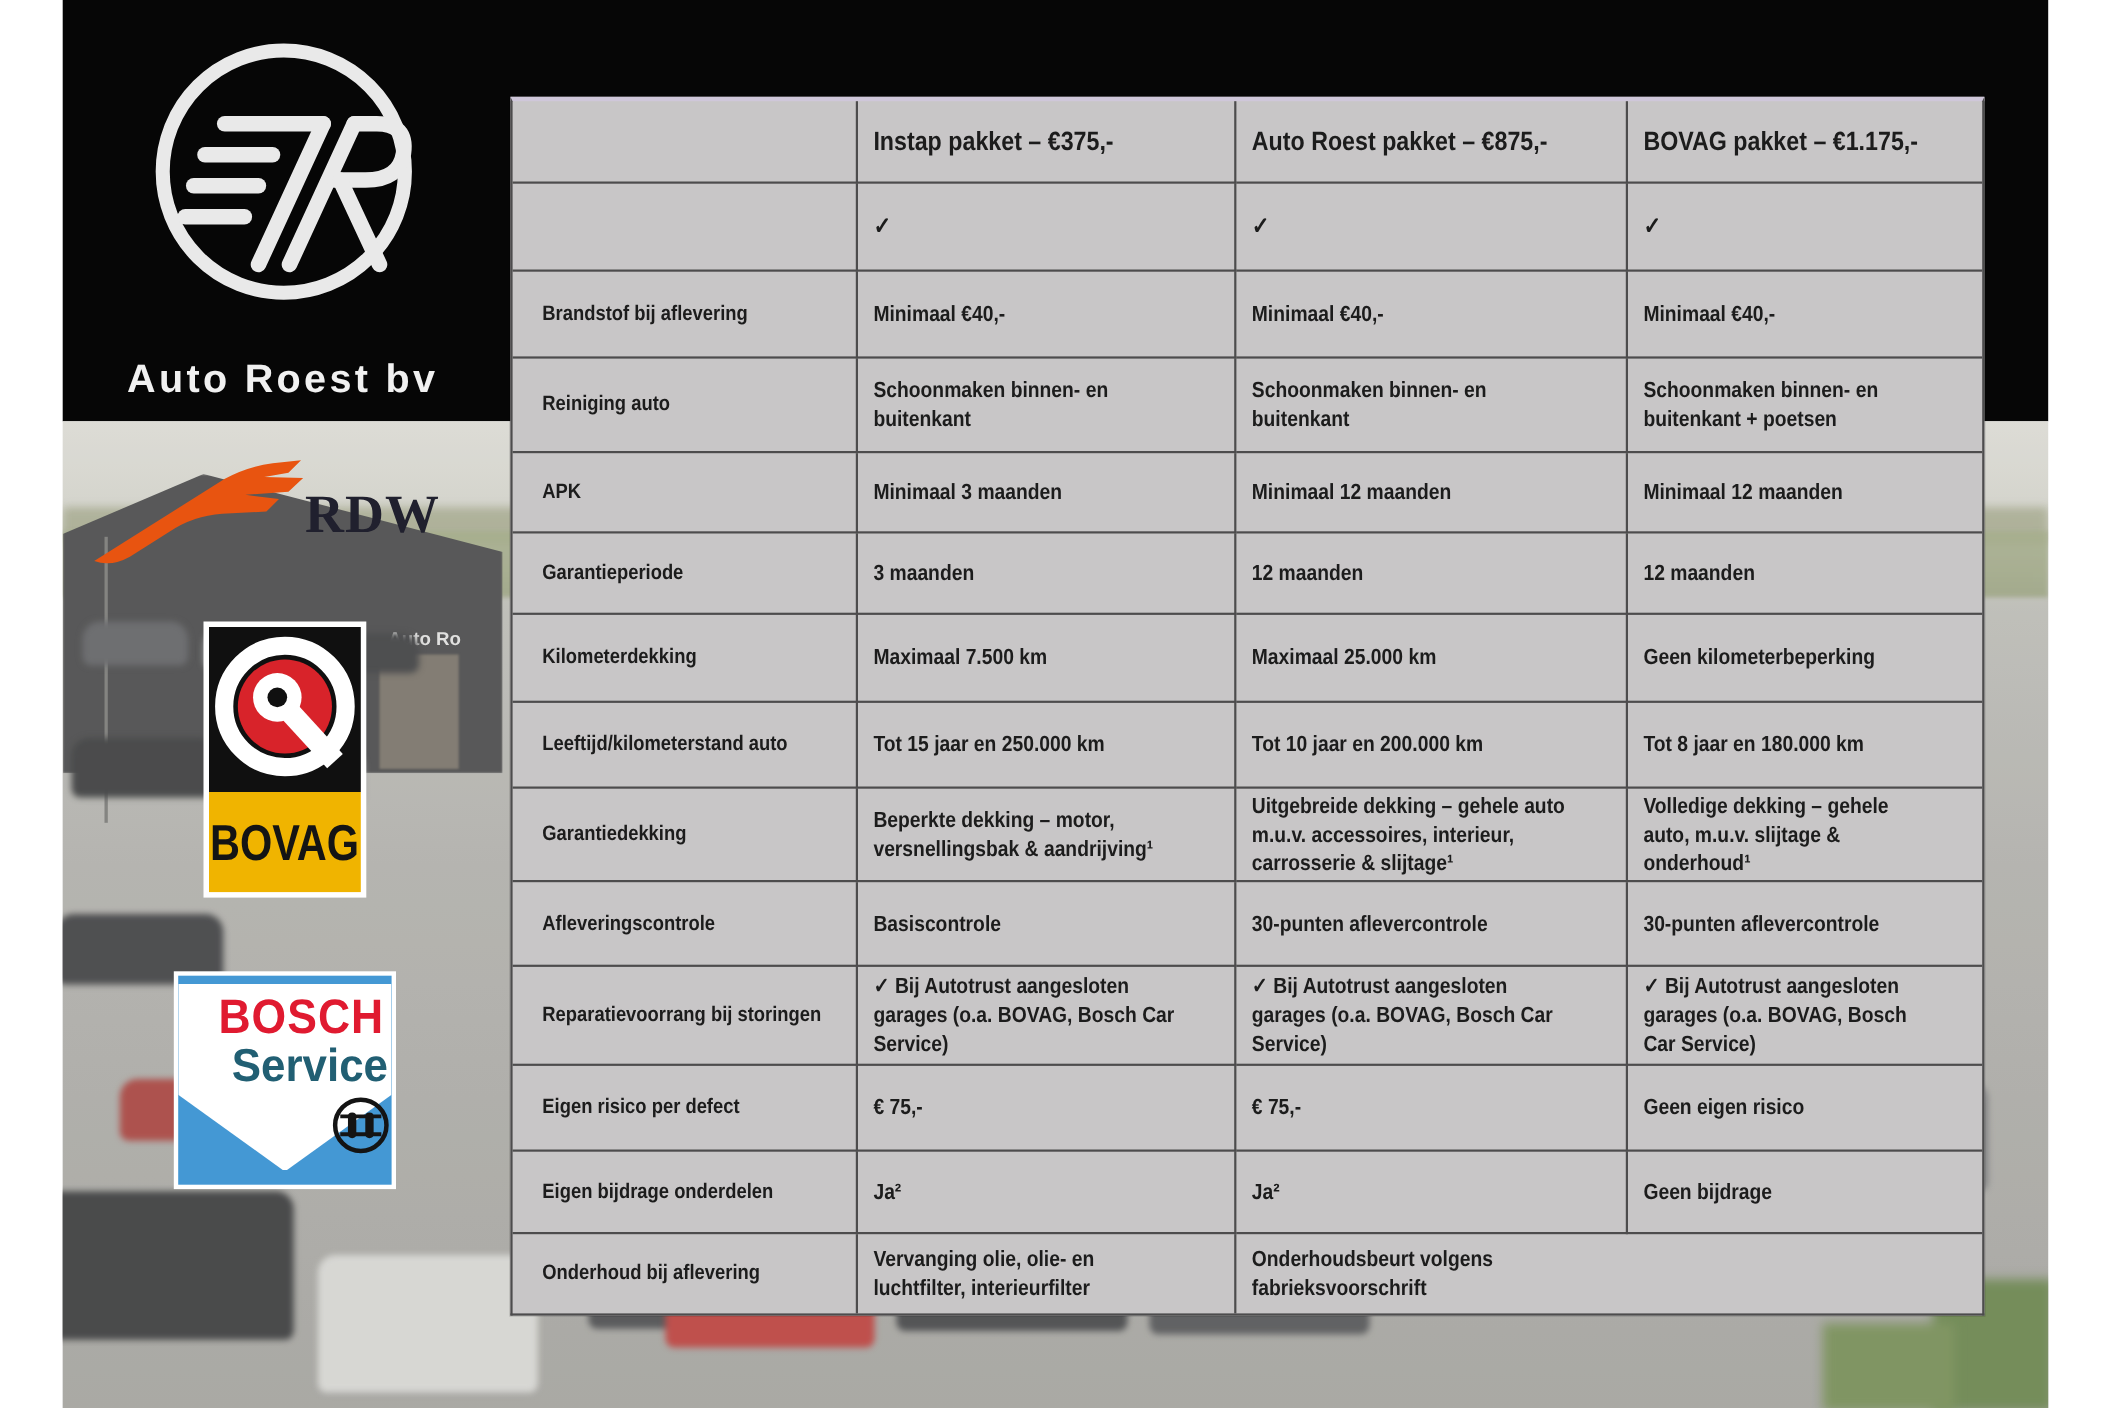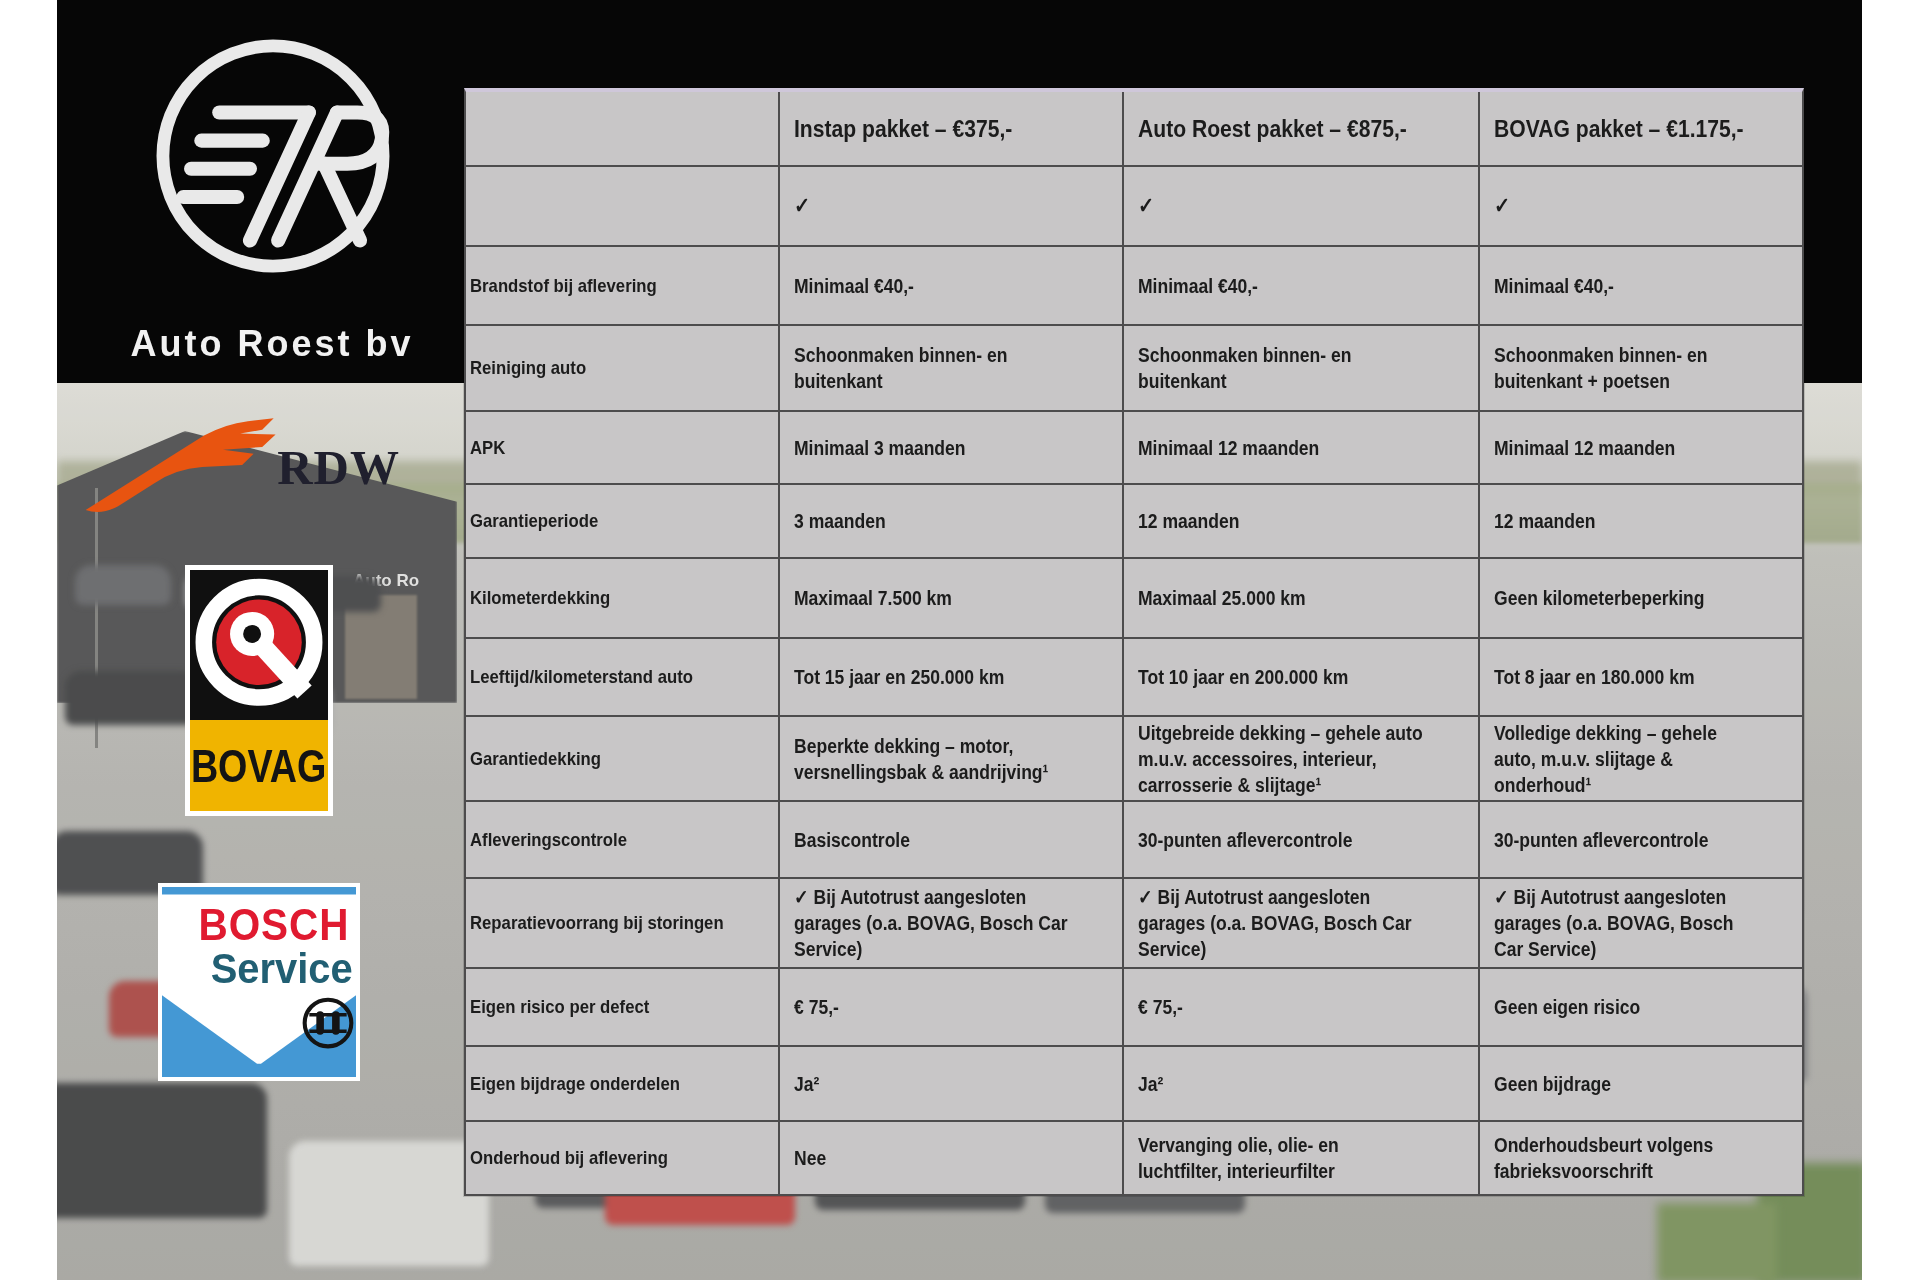--- a/index.html
+++ b/index.html
@@ -4,21 +4,21 @@
 <style>
   html,body{margin:0;padding:0;}
   body{
     width:1920px;height:1280px;position:relative;overflow:hidden;
     background:#ffffff;
     font-family:"Liberation Sans", sans-serif;
   }
   
   .black-band{position:absolute;left:57px;top:0;width:1805px;height:383px;background:#060606;}
   
-  .brand{position:absolute;left:72px;top:0;width:400px;height:383px;}
+  .brand{position:absolute;left:57px;top:0;width:400px;height:383px;}
   .brand-logo{position:absolute;left:73px;top:28px;}
   .brand-name{
     position:absolute;bottom:18px;left:0;width:100%;text-align:center;
     color:#f1f1f1;font-size:36px;font-weight:bold;letter-spacing:3px;white-space:nowrap;
   }
   
   .photo{position:absolute;left:57px;top:383px;width:1805px;height:897px;overflow:hidden;
     background:linear-gradient(180deg,#d9d8d2 0%,#cfcfc7 9%,#c2c4b6 11%,#b5b5b0 20%,#aaa9a5 45%,#9c9b97 100%);}
   .treeline{position:absolute;left:0;top:78px;width:100%;height:34px;background:#9ca083;filter:blur(4px);opacity:.85;}
   .field{position:absolute;left:0;top:100px;width:100%;height:60px;background:linear-gradient(180deg,#99a37c,#8d976f);filter:blur(2px);opacity:.8;}
@@ -55,21 +55,21 @@
     box-shadow:0 0 0 1px rgba(0,0,0,0.15);
   }
   .cell{
     border-right:2px solid #4d4c4d;border-bottom:2px solid #4d4c4d;
     display:flex;align-items:center;
     padding:6px 14px 6px 14px;box-sizing:border-box;overflow:hidden;
     color:#1c1c1c;font-weight:bold;
   }
   .cell.lastcol{border-right:none;}
   .cell.lastrow{border-bottom:none;}
-  .cell.label{padding-left:4px;padding-right:4px;}
+  .cell.label{padding-left:27px;padding-right:4px;}
   .t{display:inline-block;transform-origin:left center;}
   .data .t, .check .t{width:114%;transform:scaleX(0.877);font-size:20px;line-height:1.3;}
   .check .t{font-size:22px;}
   .label .t{white-space:nowrap;transform:scaleX(0.88);font-size:19px;}
   .header .t{white-space:nowrap;transform:scaleX(0.88);font-size:24px;}
 </style>
 </head>
 <body>
 
 <div class="black-band"></div>
@@ -317,21 +317,18 @@
     <div class="cell data">
       <span class="t">Ja²</span>
     </div>
     <div class="cell data lastcol">
       <span class="t">Geen bijdrage</span>
     </div>
     <div class="cell label lastrow">
       <span class="t">Onderhoud bij aflevering</span>
     </div>
     <div class="cell data lastrow">
-      <span class="t">Nee</span>
-    </div>
-    <div class="cell data lastrow">
       <span class="t">Vervanging olie, olie- en luchtfilter, interieurfilter</span>
     </div>
     <div class="cell data lastcol lastrow">
       <span class="t">Onderhoudsbeurt volgens fabrieksvoorschrift</span>
     </div>
   </div>
 
 </body></html>

